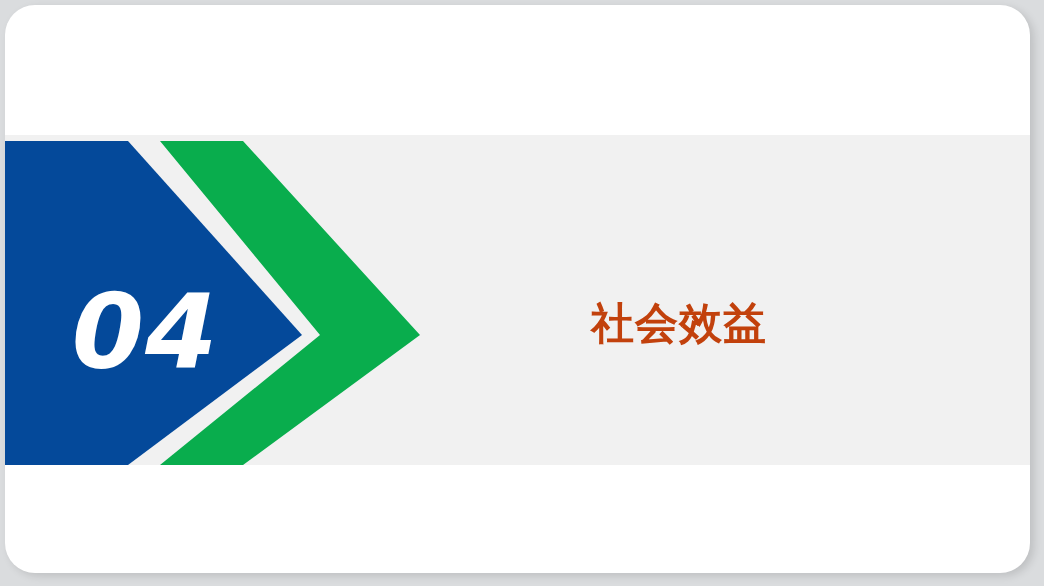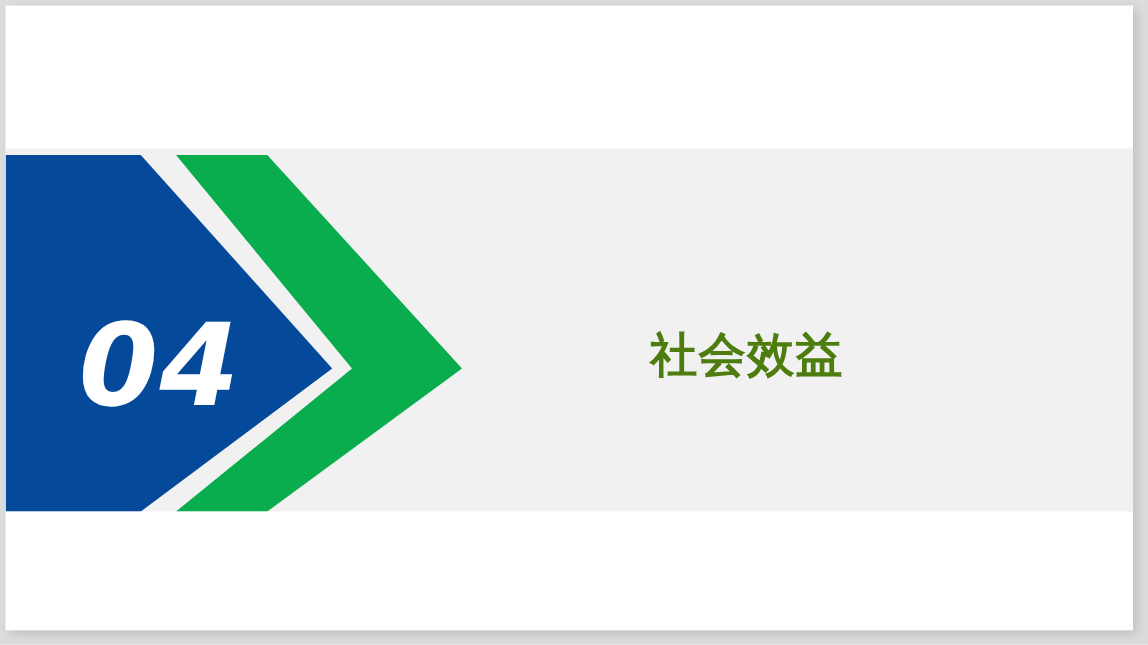--- a/index.html
+++ b/index.html
@@ -23,20 +23,21 @@
   
   #slide-canvas {
     position: absolute;
     left: 5px;
     top: 5px;
     width: 1025px;
     height: 568px;
     background: #ffffff;
     overflow: hidden;
     box-shadow: 4px 3px 9px rgba(0, 0, 0, 0.13);
+    border-radius: 30px;
   }
 
   
   .band {
     position: absolute;
     left: 0;
     top: 130px;
     width: 1025px;
     height: 330px;
     background: #f1f1f1;
@@ -77,21 +78,21 @@
   
   .section-title {
     position: absolute;
     left: 586px;
     top: 292px;
     font-family: "DejaVu Sans", "Liberation Sans", sans-serif;
     font-size: 43px;
     font-weight: 700;
     line-height: 52px;
     letter-spacing: 1px;
-    color: #4d7c0f;
+    color: #c2410c;
     white-space: nowrap;
   }
 </style>
 </head>
 <body style="background: rgb(218, 220, 222);">
 
 <div id="slide-root">
 
   <div id="slide-canvas" style="background: rgb(255, 255, 255);">
 

